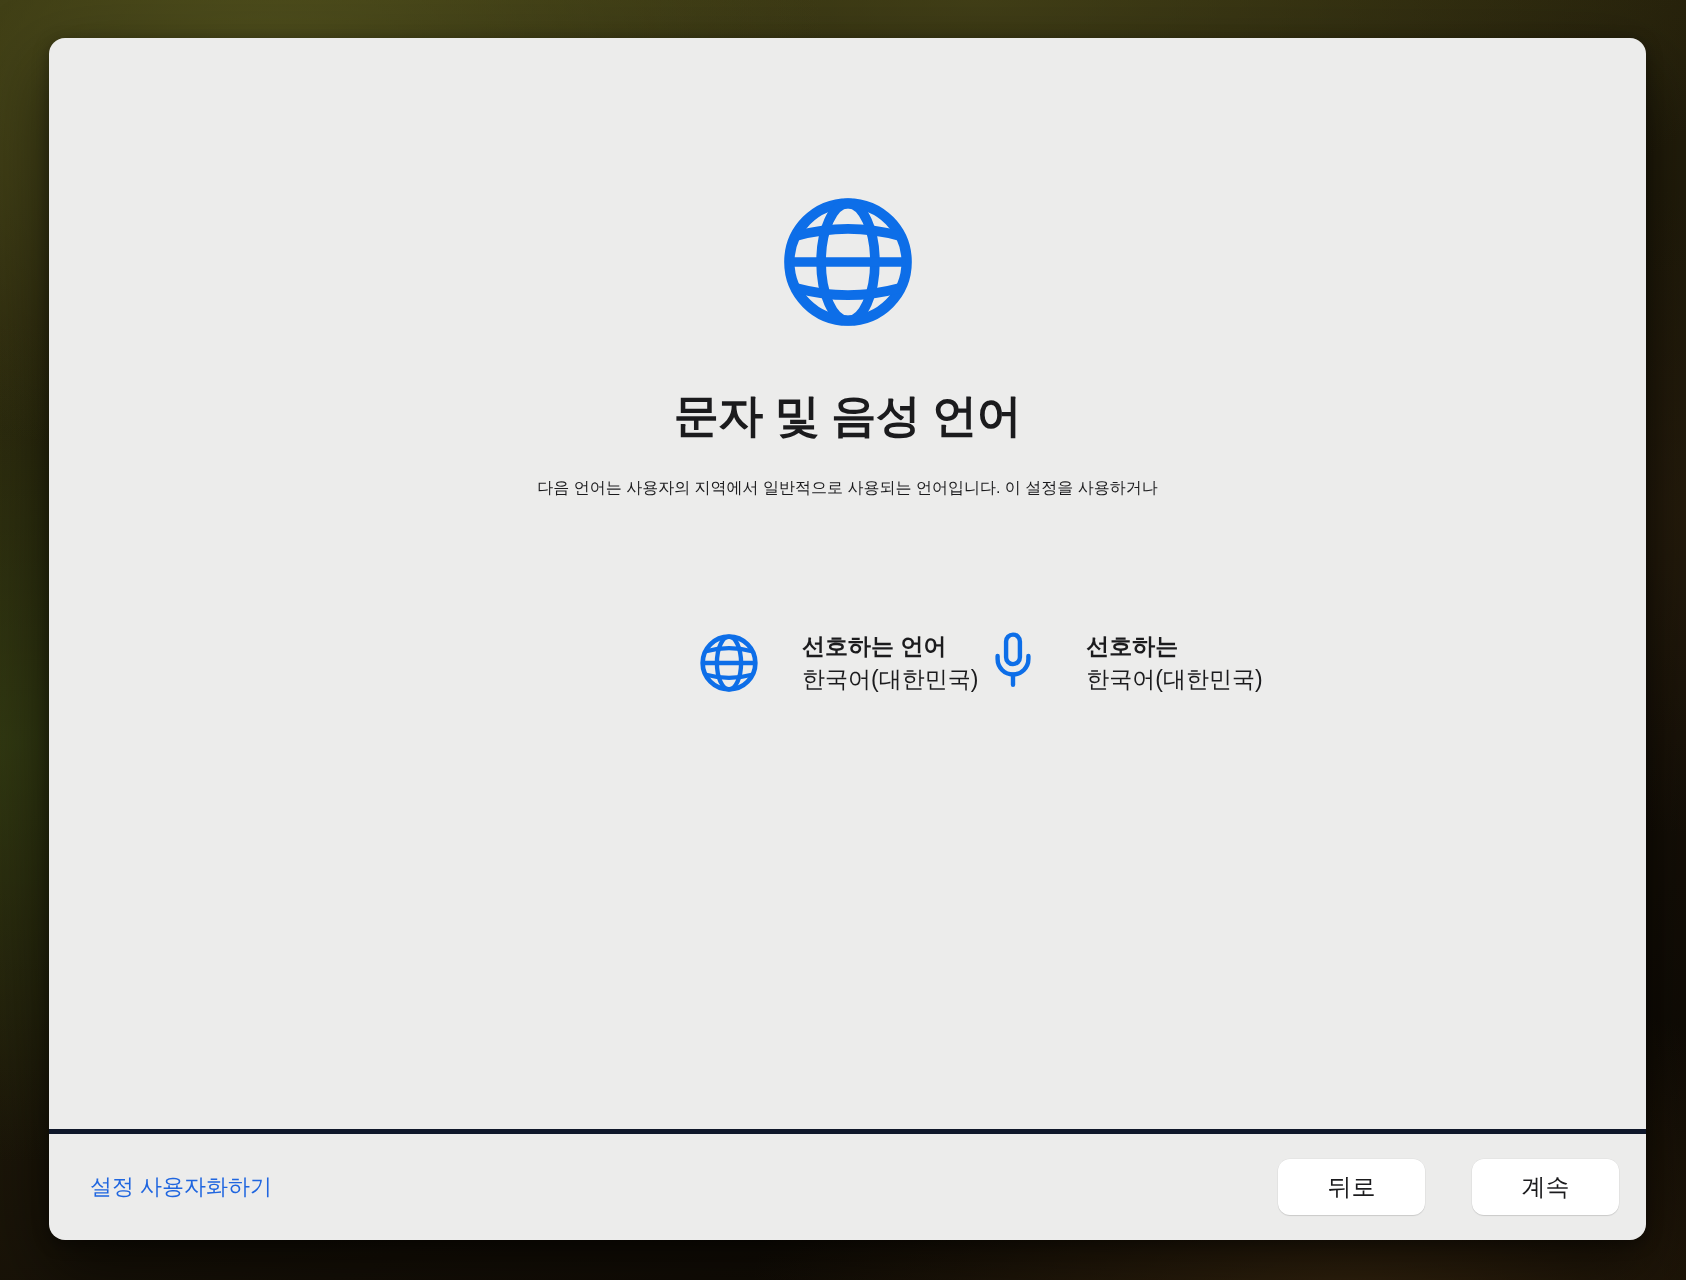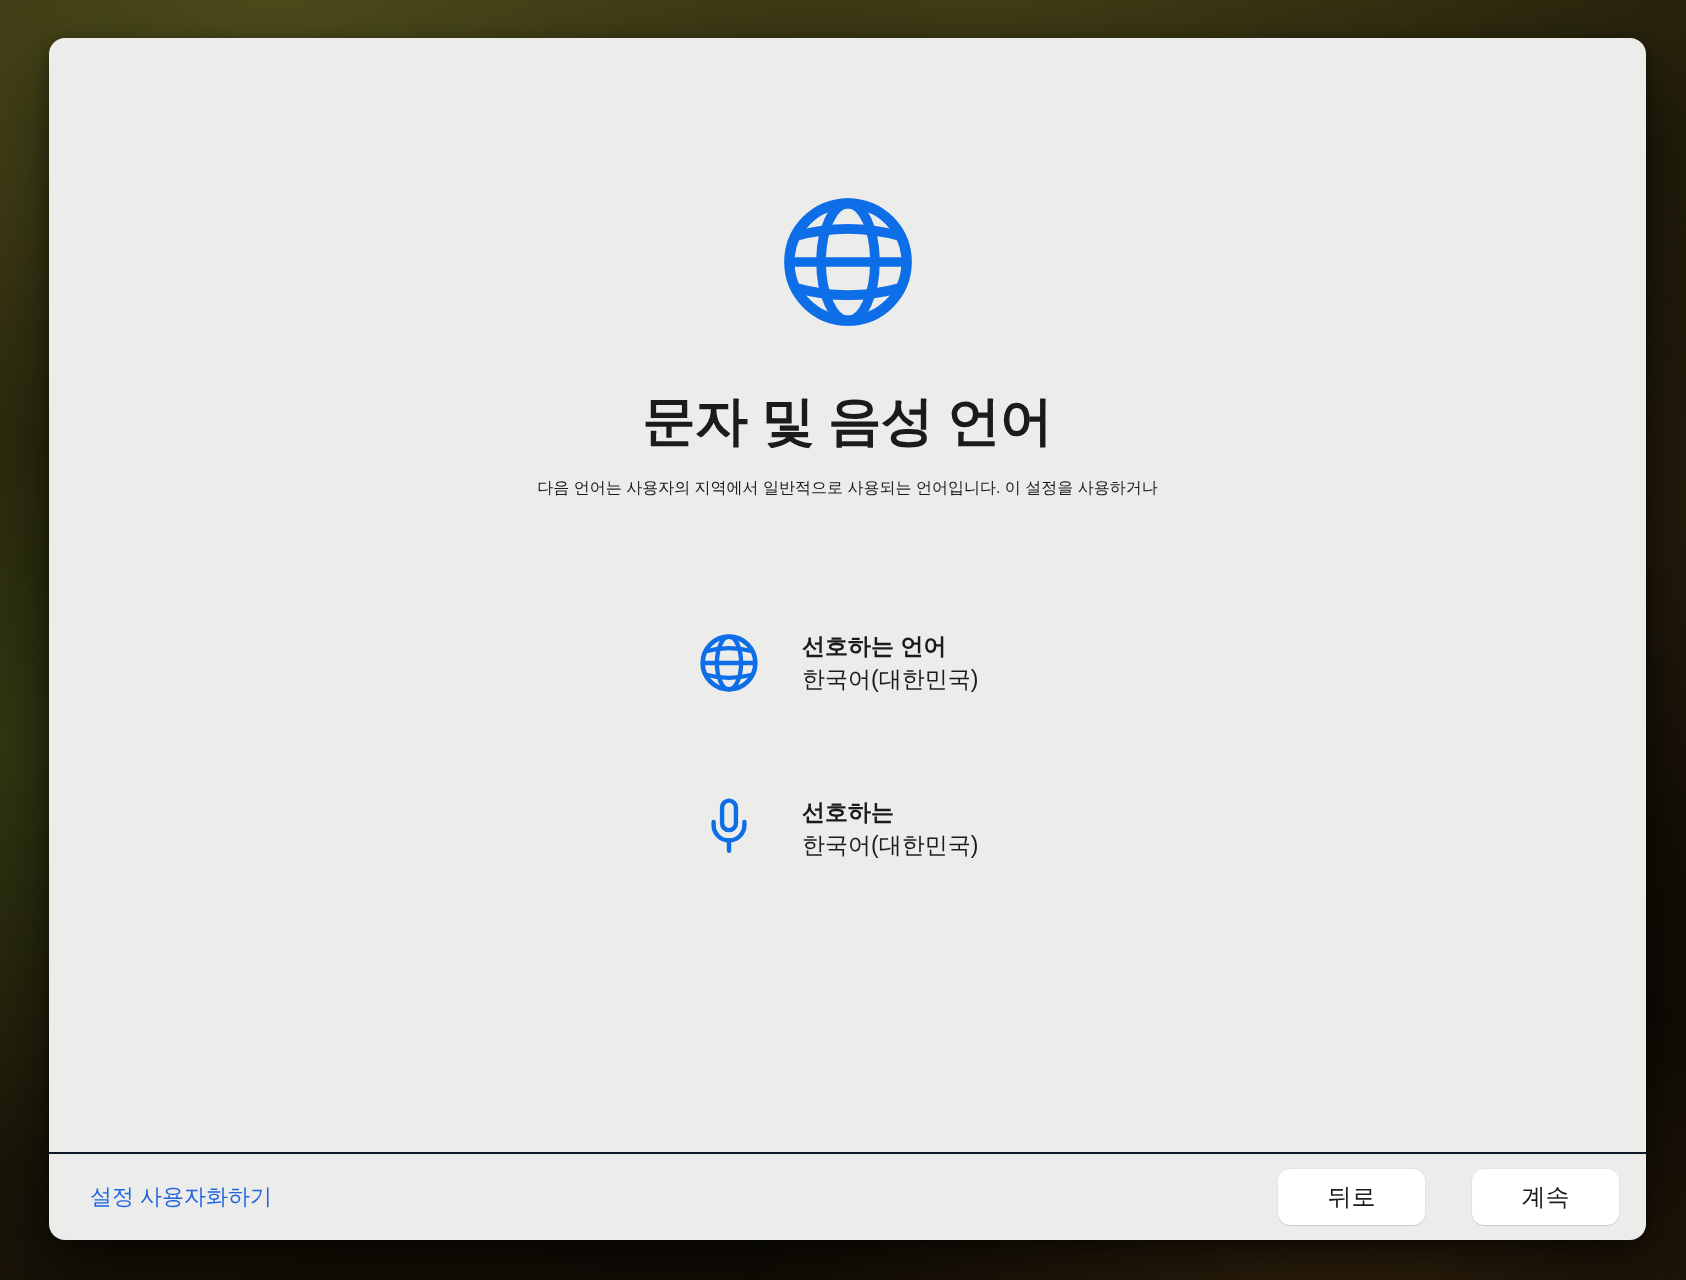--- a/index.html
+++ b/index.html
@@ -33,60 +33,60 @@
     position: absolute;
     left: 50%; top: 155px;
     transform: translateX(-50%);
     width: 138px; height: 138px;
   }
 
   .page-title {
     position: absolute;
     left: 0; right: 0; top: 348px;
     text-align: center;
-    font-size: 53px;
+    font-size: 45px;
     font-weight: 700;
     color: #1b1b1d;
     letter-spacing: -0.5px;
   }
 
   .page-desc {
     position: absolute;
     left: 50%; top: 432px;
     transform: translateX(-50%);
     width: 960px;
     text-align: center;
     font-size: 16px;
     line-height: 35px;
     color: #1b1b1d;
   }
 
   .items {
     position: absolute;
     left: 645px; top: 592px;
     display: flex;
-    flex-direction: column;
-    row-gap: 100px;
+    flex-direction: row;
+    row-gap: 68px;
   }
   .item { display: flex; align-items: center; }
   .item-icon-cell {
     width: 69px;
     display: flex;
     align-items: center;
     justify-content: center;
     flex: none;
   }
   .item-text { margin-left: 39px; font-size: 23px; line-height: 33px; color: #1b1b1d; }
   .item-label { font-weight: 700; }
 
   .footer {
     position: absolute;
     left: 0; right: 0; bottom: 0;
-    height: 88px;
-    border-top: 2px solid #0f172a;
+    height: 111px;
+    border-top: 5px solid #0f172a;
     display: flex;
     align-items: center;
   }
   .customize-link {
     margin-left: 41px;
     font-size: 22px;
     color: #2066df;
     text-decoration: none;
     cursor: pointer;
   }

